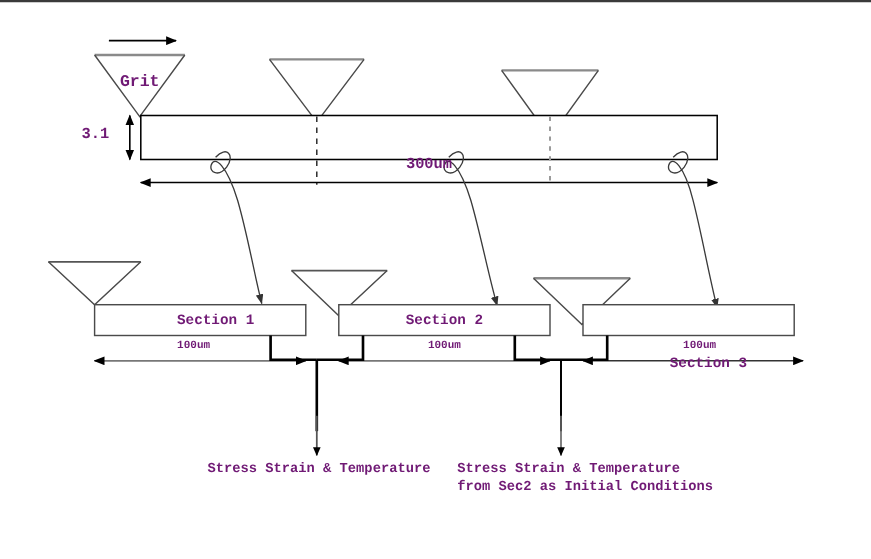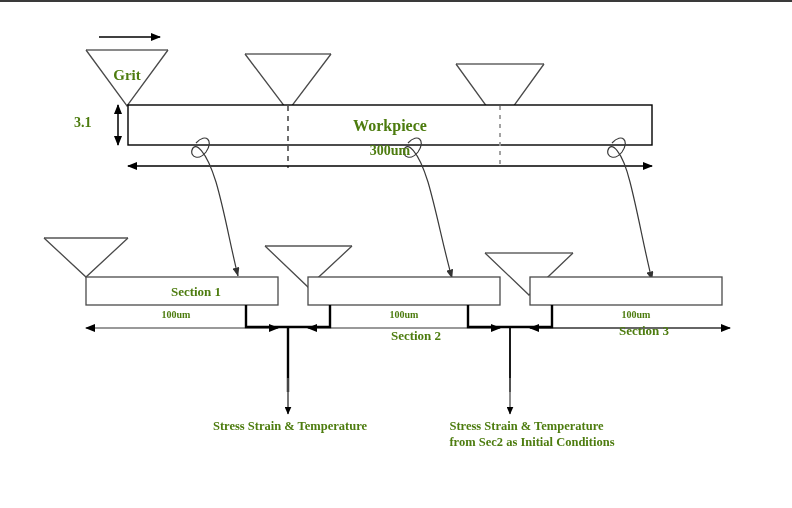--- a/index.html
+++ b/index.html
@@ -15,23 +15,23 @@
     overflow: hidden;
     font-family: "Liberation Sans", sans-serif;
   }
   #stage > svg {
     position: absolute;
     left: 0;
     top: 0;
   }
   .lbl {
     position: absolute;
-    font-family: Liberation Serif, serif;
+    font-family: Liberation Mono, monospace;
     font-weight: bold;
-    color: #4d7c0f;
+    color: #701a75;
     white-space: nowrap;
     line-height: 1.25;
   }
   .lbl-grit      { font-size: 15px; }
   .lbl-thk       { font-size: 14px; }
   .lbl-workpiece { font-size: 16px; }
   .lbl-300       { font-size: 14px; }
   .lbl-section   { font-size: 13px; }
   .lbl-100       { font-size: 10px; }
   .lbl-note      { font-size: 12.5px; text-align: left; }
@@ -114,26 +114,25 @@
     <path d="M468,305 L468,327 L510,327" fill="none" stroke="#000000" stroke-width="2.4"></path>
     <path d="M552,305 L552,327 L510,327" fill="none" stroke="#000000" stroke-width="2.4"></path>
     <line x1="510" y1="327" x2="510" y2="392" stroke="#000000" stroke-width="1.8"></line>
     <line x1="510" y1="378" x2="510" y2="414" stroke="#666666" stroke-width="1.5" marker-end="url(#arrHeadKs)"></line>
   </svg>
 
   <div class="lbl lbl-grit ctr" style="left:127px; top:66px;">Grit</div>
 
   <div class="lbl lbl-thk" style="left:74px; top:114px;">3.1</div>
 
-  <div class="lbl lbl-workpiece ctr" style="left:390px; top:116px;">Workpiece</div>
 
   <div class="lbl lbl-300 ctr" style="left:390px; top:142px;">300um</div>
 
   <div class="lbl lbl-section ctr" style="left:196px; top:284px;">Section 1</div>
-  <div class="lbl lbl-section ctr" style="left:416px; top:284px;margin-top:44px;">Section 2</div>
+  <div class="lbl lbl-section ctr" style="left:404px; top:284px;">Section 2</div>
   <div class="lbl lbl-section ctr" style="left:644px; top:284px;margin-top:39px;">Section 3</div>
 
   <div class="lbl lbl-100 ctr" style="left:176px; top:309px;">100um</div>
   <div class="lbl lbl-100 ctr" style="left:404px; top:309px;">100um</div>
   <div class="lbl lbl-100 ctr" style="left:636px; top:309px;">100um</div>
 
   <div class="lbl lbl-note ctr" style="left:290px; top:419px;">
     <div>Stress Strain &amp; Temperature</div>
   </div>
 

